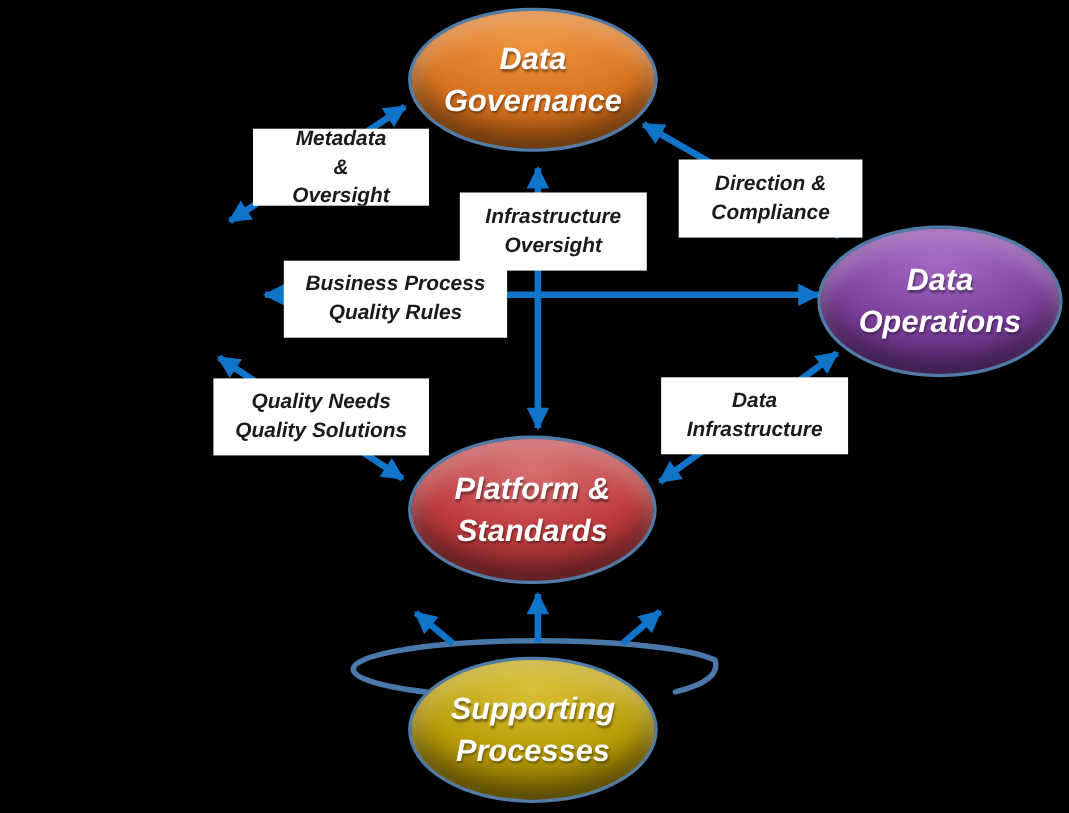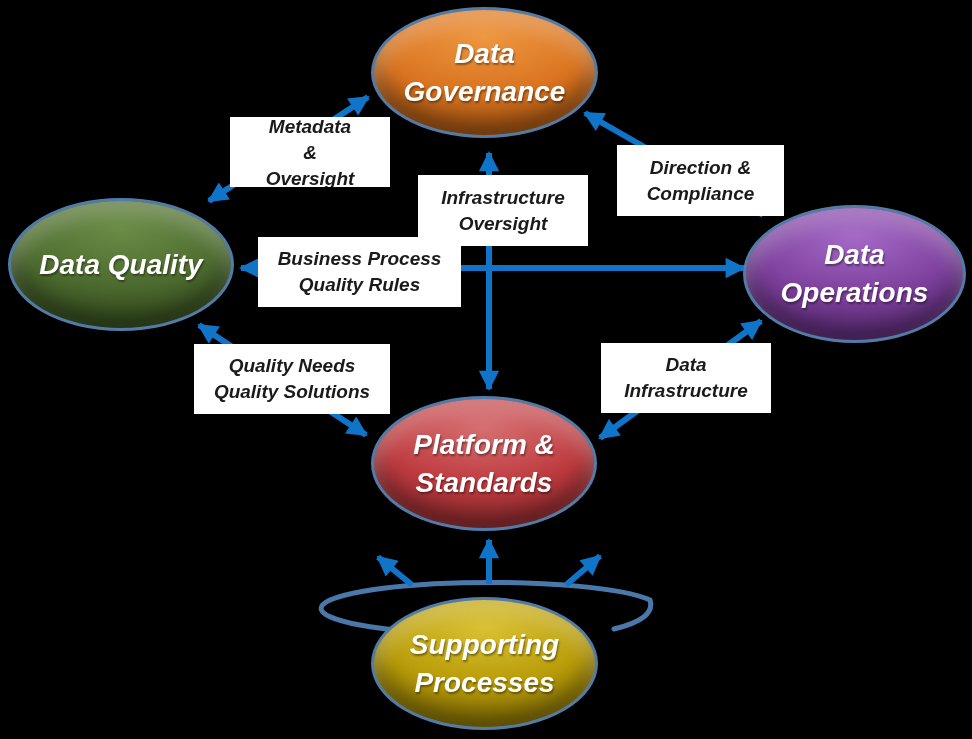--- a/index.html
+++ b/index.html
@@ -84,23 +84,20 @@
 
     <line x1="489" y1="584" x2="489" y2="540" stroke="#1074C9" stroke-width="6" marker-end="url(#ah)"></line>
     <line x1="412" y1="585" x2="378" y2="557" stroke="#1074C9" stroke-width="6" marker-end="url(#ah)"></line>
     <line x1="566" y1="585" x2="600" y2="556" stroke="#1074C9" stroke-width="6" marker-end="url(#ah)"></line>
   </svg>
 
   <div class="node node--governance">
     <span>Data
 Governance</span>
   </div>
-  <div class="node node--quality">
-    <span>Data Quality</span>
-  </div>
   <div class="node node--operations">
     <span>Data
 Operations</span>
   </div>
   <div class="node node--supporting">
     <span>Supporting
 Processes</span>
   </div>
   <div class="node node--platform">
     <span>Platform &amp;

